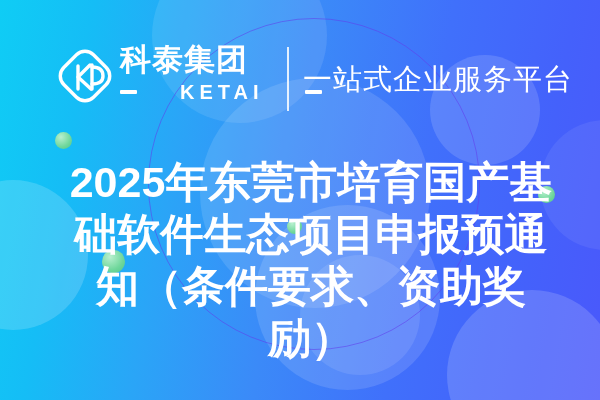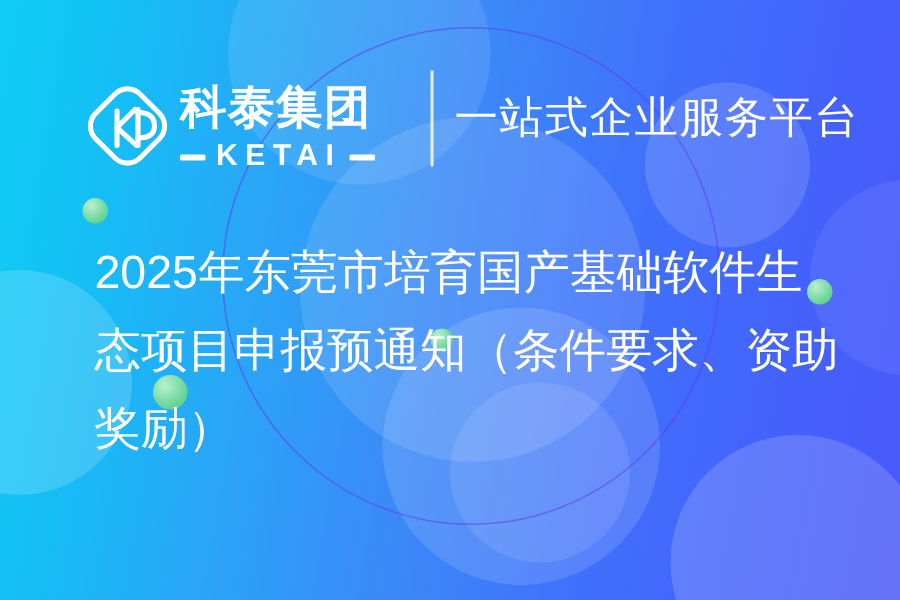--- a/index.html
+++ b/index.html
@@ -78,21 +78,21 @@
   .dot-1 { left: 55px;  top: 132px; width: 17px; height: 17px; }
   .dot-2 { left: 102px; top: 250px; width: 23px; height: 23px; }
   .dot-3 { left: 287px; top: 219px; width: 15px; height: 15px; }
   .dot-4 { left: 538px; top: 186px; width: 17px; height: 17px; }
 
   
   .header {
     position: absolute;
     left: 56px;  top: 44px;
     display: flex;
-    align-items: flex-end;
+    align-items: flex-start;
     height: 72px;
   }
   .logo-mark { width: 58px; height: 64px; flex: 0 0 auto; }
   .logo-text {
     margin-left: 6px;
     display: flex;
     flex-direction: column;
     justify-content: center;
   }
   .logo-cn {
@@ -101,20 +101,21 @@
     font-weight: bold;
     letter-spacing: 1px;
     line-height: 1.05;
     white-space: nowrap;
   }
   .logo-en-row {
     display: flex;
     align-items: center;
     margin-top: 4px;
     white-space: nowrap;
+    gap: 36px;
   }
   .logo-dash {
     display: inline-block;
     width: 17px; height: 4px;
     background: #ffffff;
     border-radius: 1px;
   }
   .logo-en {
     color: #ffffff;
     font-size: 20px;
@@ -153,25 +154,25 @@
     margin-top: 6px;
     white-space: nowrap;
   }
 
   
   .title {
     position: absolute;
     left: 63px; top: 156px;
     width: 496px;
     color: #ffffff;
-    font-size: 31px;
-    font-weight: normal;
+    font-size: 43px;
+    font-weight: bold;
     line-height: 52px;
     letter-spacing: 0px;
-    text-align: left;
+    text-align: center;
     word-break: break-all;
   }
 </style>
 </head>
 <body>
 
 <div id="banner">
 
   <div class="deco c-mid-a"></div>
   <div class="deco c-mid-b"></div>

